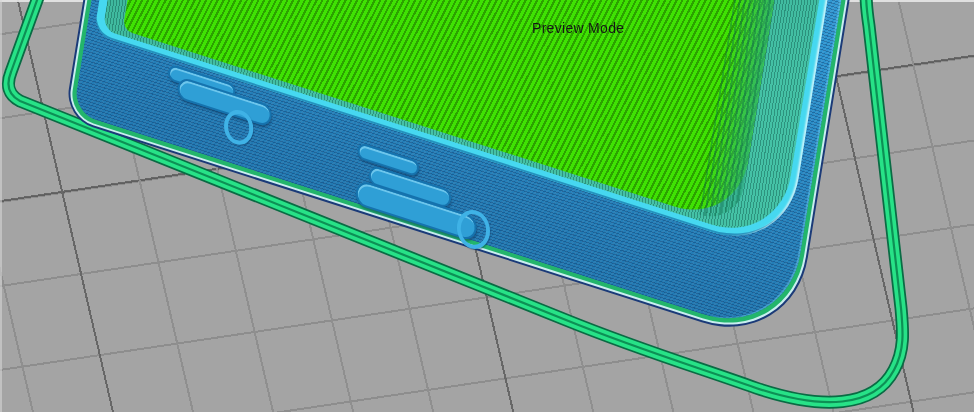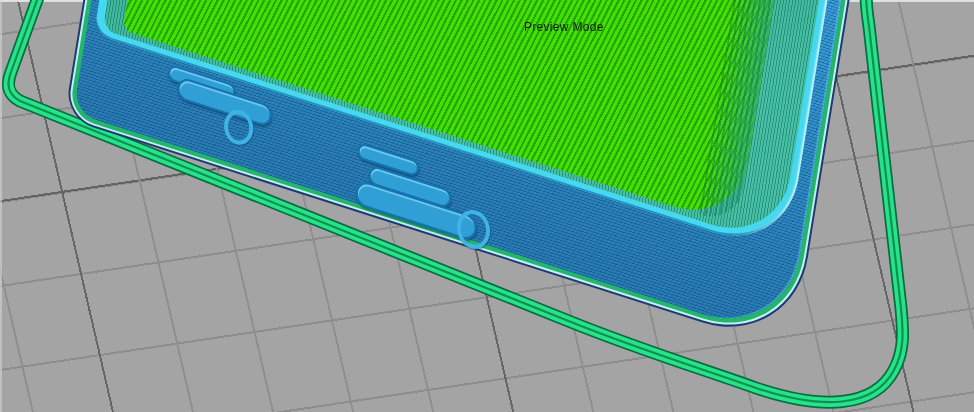--- a/index.html
+++ b/index.html
@@ -73,21 +73,21 @@
   .p2b{left:300px;top:40px;width:82px;height:15px;}
   .p2c{left:290px;top:58px;width:122px;height:21px;}
   .curl{position:absolute;border:4px solid #3fb2e6;border-radius:50%;
     background:transparent;box-shadow:1px 1px 1px rgba(10,50,90,.4);}
   .c1{left:148px;top:28px;width:22px;height:26px;}
   .c2{left:396px;top:52px;width:26px;height:30px;}
 
   
   .mode-label{
     position:absolute;left:524px;top:20px;
-    font-size:12px;letter-spacing:.3px;color:#161616;white-space:nowrap;
+    font-size:14px;letter-spacing:.3px;color:#161616;white-space:nowrap;padding-left:8px;
   }
 </style>
 </head>
 <body>
 
 <div id="viewport">
 
   <div class="grid grid-a"></div>
   <div class="grid grid-b"></div>
   <div class="edge-top"></div>

